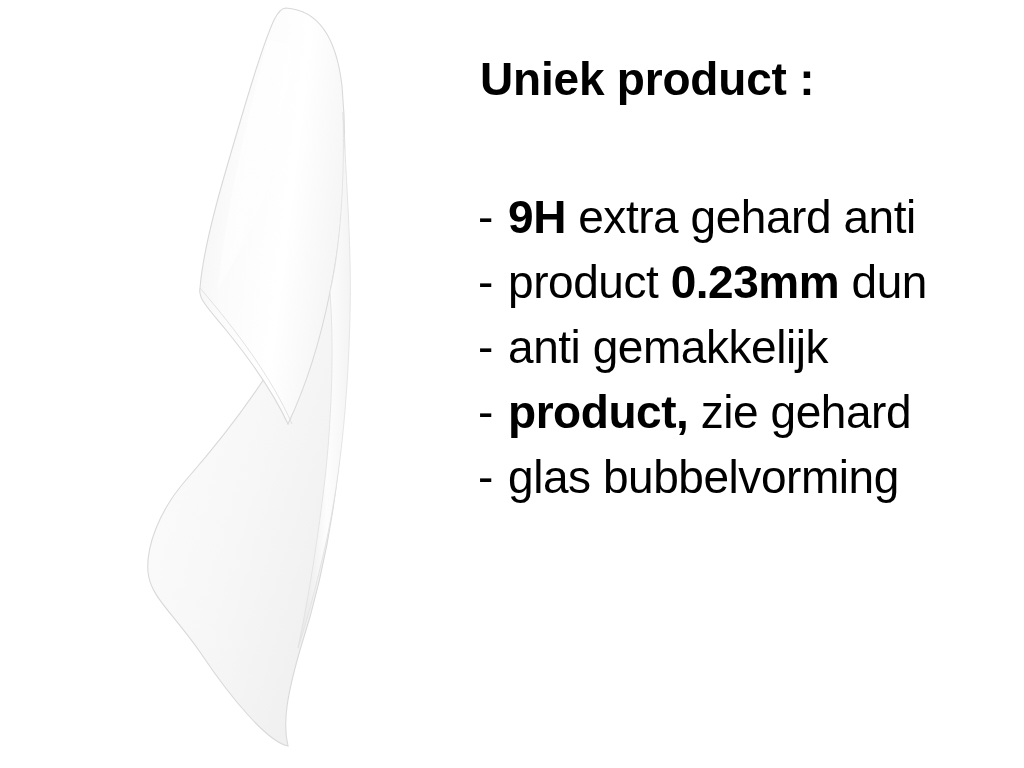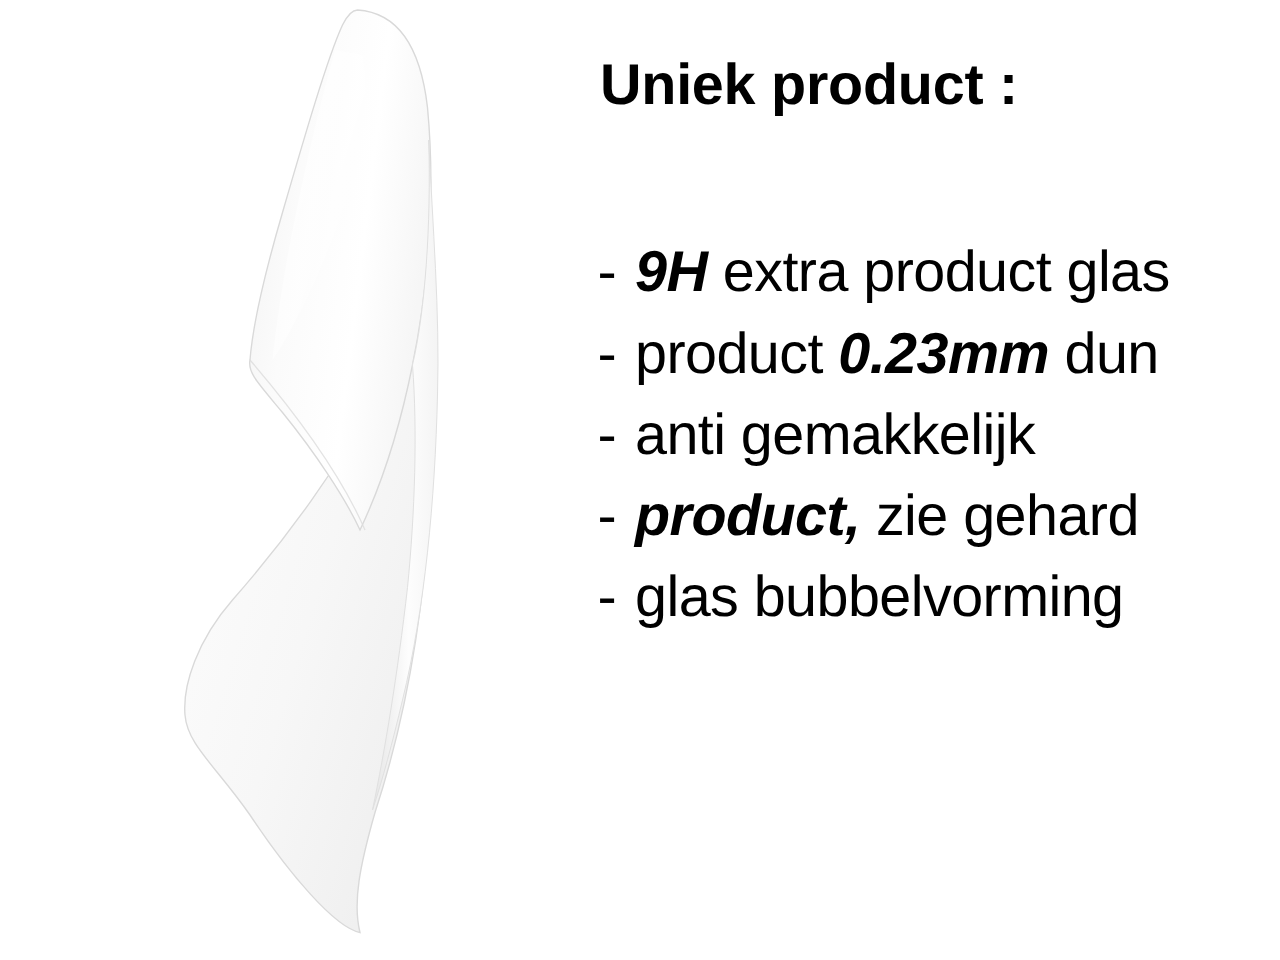--- a/index.html
+++ b/index.html
@@ -37,21 +37,21 @@
   #text-column {
     position: absolute;
     left: 470px;
     top: 0px;
     width: 554px;
     height: 768px;
   }
   #product-title {
     position: absolute;
     left: 10px;
-    top: 40px;
+    top: 52px;
     font-size: 46px;
     font-weight: bold;
     color: #000000;
     letter-spacing: -0.2px;
     white-space: nowrap;
   }
   #feature-list {
     position: absolute;
     left: 0px;
     top: 185px;
@@ -67,21 +67,20 @@
     letter-spacing: -0.45px;
     white-space: nowrap;
   }
   .bullet-dash {
     display: inline-block;
     width: 30px;
     margin-left: 8px;
   }
   .feature-strong {
     font-weight: bold;
-    font-style: italic;
   }
 </style>
 </head>
 <body>
 
 <div id="stage">
 
   <div id="product-image">
     <svg viewBox="0 0 460 768" xmlns="http://www.w3.org/2000/svg">
       <defs>
@@ -142,21 +141,21 @@
       <path d="M 200 288 C 236 330, 272 378, 292 424" fill="none" stroke="#dcdcdc" stroke-width="1" opacity="0.8"></path>
     </svg>
   </div>
 
   <div id="text-column">
 
     <div id="product-title">Uniek product :</div>
 
     <ul id="feature-list">
       <li>
-        <span class="bullet-dash">-</span><span></span><span class="feature-strong">9H</span><span> extra product glas</span>
+        <span class="bullet-dash">-</span><span></span><span class="feature-strong">9H</span><span> extra gehard anti</span>
       </li>
       <li>
         <span class="bullet-dash">-</span><span>product </span><span class="feature-strong">0.23mm</span><span> dun</span>
       </li>
       <li>
         <span class="bullet-dash">-</span><span>anti gemakkelijk</span><span class="feature-strong"></span><span></span>
       </li>
       <li>
         <span class="bullet-dash">-</span><span></span><span class="feature-strong">product,</span><span> zie gehard</span>
       </li>

